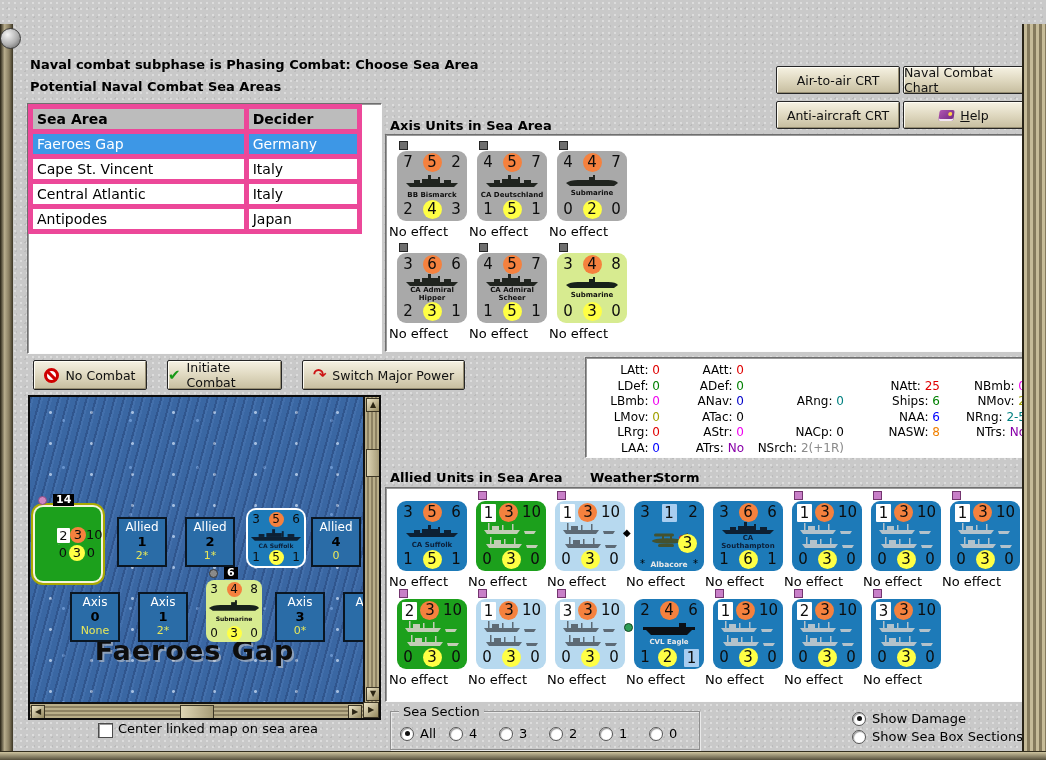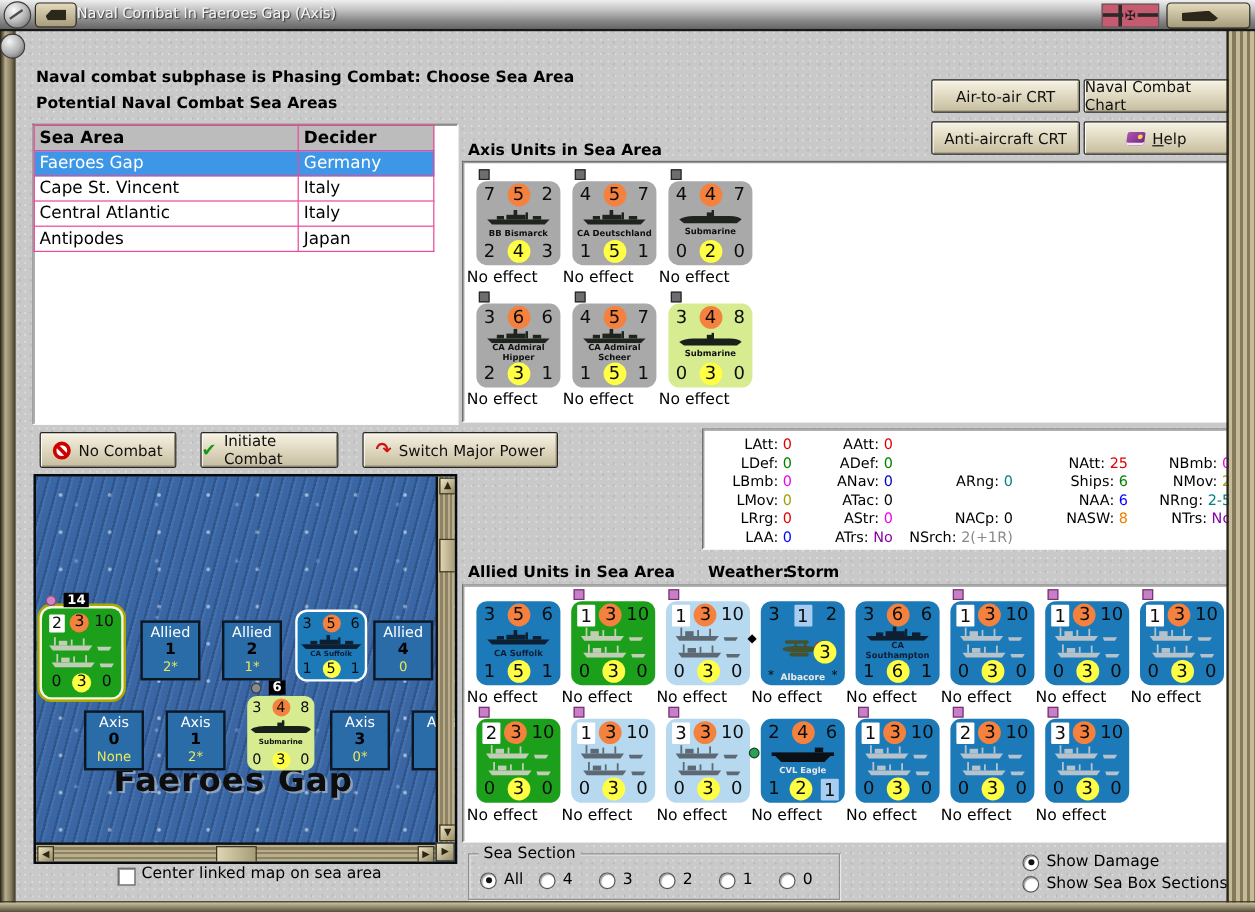--- a/index.html
+++ b/index.html
@@ -46,21 +46,21 @@
   .h3{position:absolute;left:30px;top:79px;font-size:13px;font-weight:bold;color:#000;z-index:2;}
 
   
   .panel{position:absolute;background:#fff;border:1px solid #6f6f6f;
     border-right-color:#fdfdfd;border-bottom-color:#fdfdfd;box-shadow:inset 1px 1px 0 #9a9a9a;z-index:2;}
   .sec-title{position:absolute;font-size:13px;font-weight:bold;color:#000;z-index:3;}
 
   
   .sea-table-wrap{left:27px;top:103px;width:353px;height:249px;}
   table.sea{border-collapse:collapse;margin:0;font-size:14px;width:334px;}
-  table.sea th,table.sea td{border:1px solid #ec4899;padding:0 4px;height:20px;text-align:left;white-space:nowrap;}
+  table.sea th,table.sea td{border:5px solid #ec4899;padding:0 4px;height:20px;text-align:left;white-space:nowrap;}
   table.sea th{background:#bcbcbc;font-weight:bold;}
   table.sea .c1{width:219px;}table.sea .c2{width:107px;}
   tr.sel td{background:#3d97e6;color:#fff;}
 
   
   .btn{position:absolute;display:flex;align-items:center;justify-content:center;gap:6px;z-index:3;
     background:linear-gradient(180deg,#f6f2e3,#ddd6bd 55%,#c6bd9f);border:1px solid #262626;border-radius:2px;
     box-shadow:inset 1px 1px 0 #fffdf4,inset -1px -1px 0 #968d72;font-size:12.5px;color:#101010;cursor:pointer;}
   .fl::first-letter{text-decoration:underline;}
   .icon-nocombat{position:relative;width:9px;height:9px;border-radius:50%;background:#fff;border:3px solid #cf0000;flex:none;}
@@ -109,21 +109,21 @@
   .dot-gray{background:#8a8a8a;border:1px solid #3a3a3a;}
   .sideglyph{position:absolute;left:-11px;top:26px;font-size:10px;color:#000;}
   .sidedot{position:absolute;left:-10px;top:24px;width:7px;height:7px;border-radius:50%;background:#2f9e57;border:1px solid #114422;}
   .side-circ{position:absolute;right:7px;top:33px;text-align:center;font-size:15px;color:#0d0d0d;}
   .aster{display:flex;justify-content:space-between;align-items:flex-end;padding:0 4px;font-size:10px;color:#000;height:12px;}
   .aster .anm{font-size:7.5px;font-weight:bold;color:#e9e9e9;line-height:9px;}
 
   
   .counter.sm{width:56px;height:56px;border-radius:8px;padding:1px;}
   .counter.sm2{width:56px;height:62px;border-radius:8px;padding:1px;}
-  .counter.stack{width:66px;height:74px;border-radius:8px;padding:4px;}
+  .counter.stack{width:66px;height:74px;border-radius:8px;padding:20px;}
   .sm .crow,.sm2 .crow,.stack .crow{padding:0 2px;height:16px;}
   .sm .num,.sm2 .num{font-size:12px;line-height:16px;min-width:10px;}
   .stack .num{font-size:13px;line-height:16px;}
   .sm .circ,.sm2 .circ{width:15px;height:15px;line-height:15px;}
   .stack .circ{width:16px;height:16px;line-height:16px;}
   .sm .cname,.sm2 .cname{font-size:6px;line-height:7px;}
   .stack .wbox{min-width:13px;height:15px;line-height:15px;}
   .outline-w{box-shadow:0 0 0 2px #fff;}
   .outline-sel{box-shadow:0 0 0 2px #f5f5dc,0 0 0 4px #a9a900;}
 
@@ -172,29 +172,20 @@
   .radio{display:inline-block;width:12px;height:12px;border-radius:50%;background:#fff;border:1px solid #555;
     box-shadow:inset 1px 1px 1px #9a9a9a;vertical-align:-2px;position:relative;flex:none;}
   .radio.on::after{content:'';position:absolute;left:3.5px;top:3.5px;width:5px;height:5px;border-radius:50%;background:#111;}
   .ropt{position:absolute;display:flex;align-items:center;gap:6px;font-size:13px;color:#000;white-space:nowrap;}
 </style>
 </head>
 <body>
 
 <div class="window">
 
-  <div class="titlebar">
-    <div class="knob"></div>
-    <div class="menu-btn"></div>
-    <div class="title-text">Naval Combat In Faeroes Gap (Axis)</div>
-    <div class="flag">
-      <span class="emb">✠</span>
-    </div>
-    <div class="tr-btn"></div>
-  </div>
   <div class="rail-left">
       <div class="knob2"></div>
     </div>
   <div class="rail-right"></div>
   <div class="rail-bottom"></div>
 
   <div class="h2">Naval combat subphase is Phasing Combat: Choose Sea Area</div>
   <div class="h3">Potential Naval Combat Sea Areas</div>
 
   <div class="panel sea-table-wrap">

